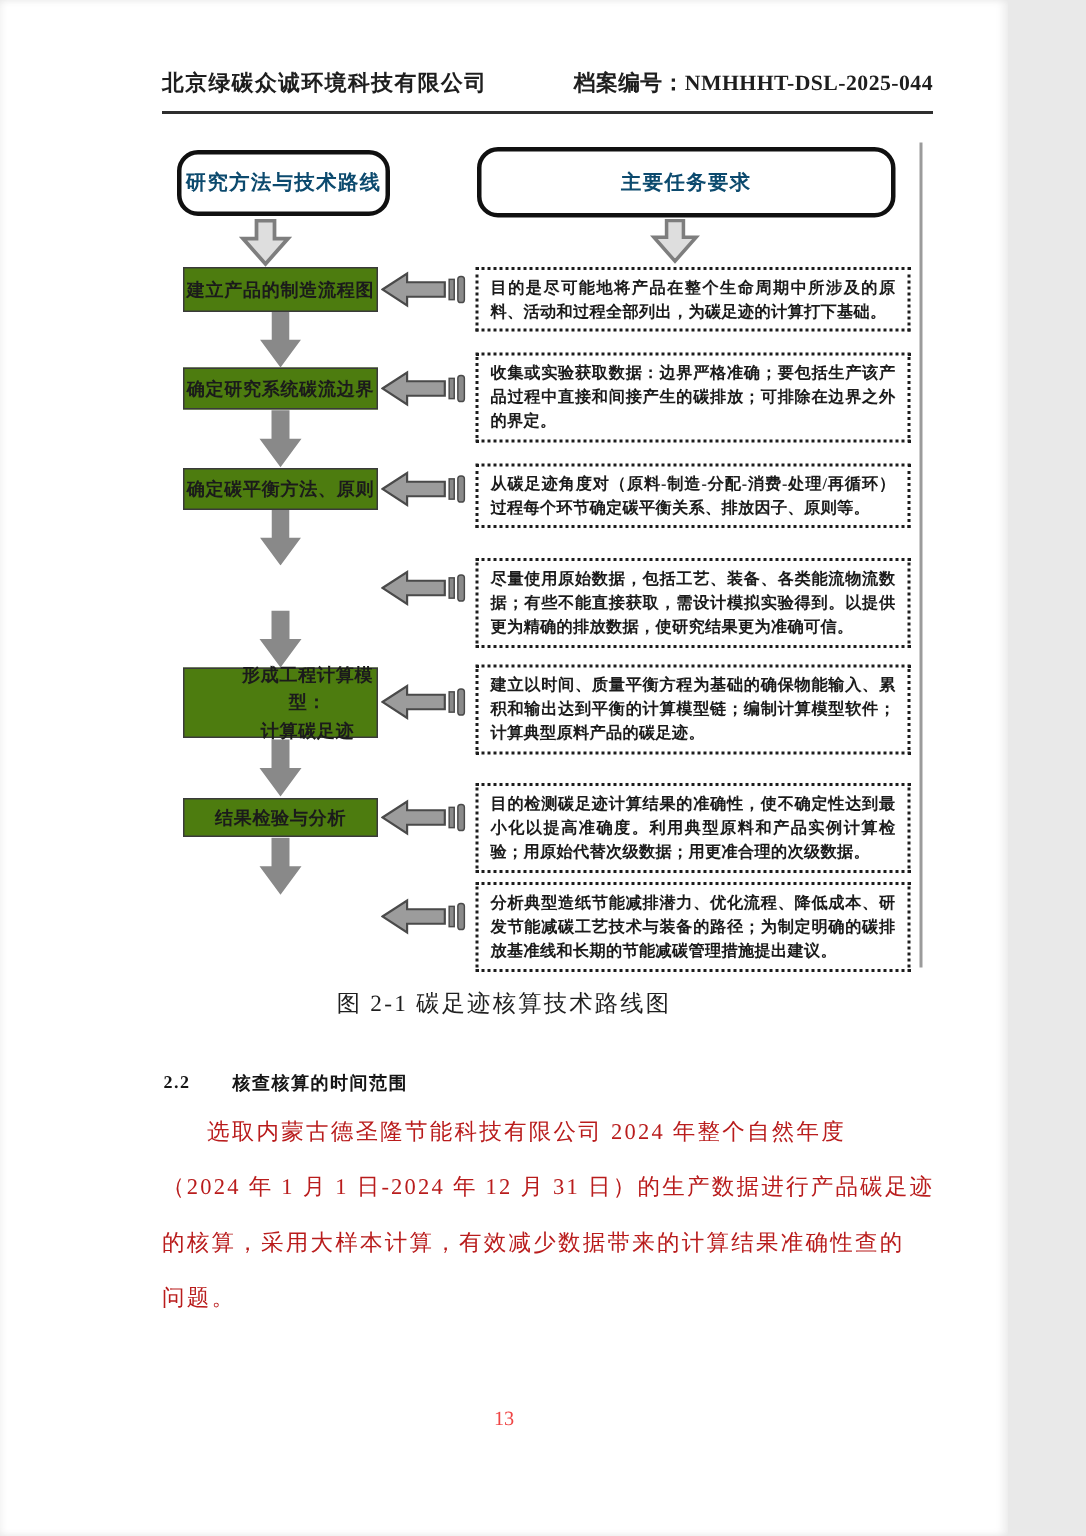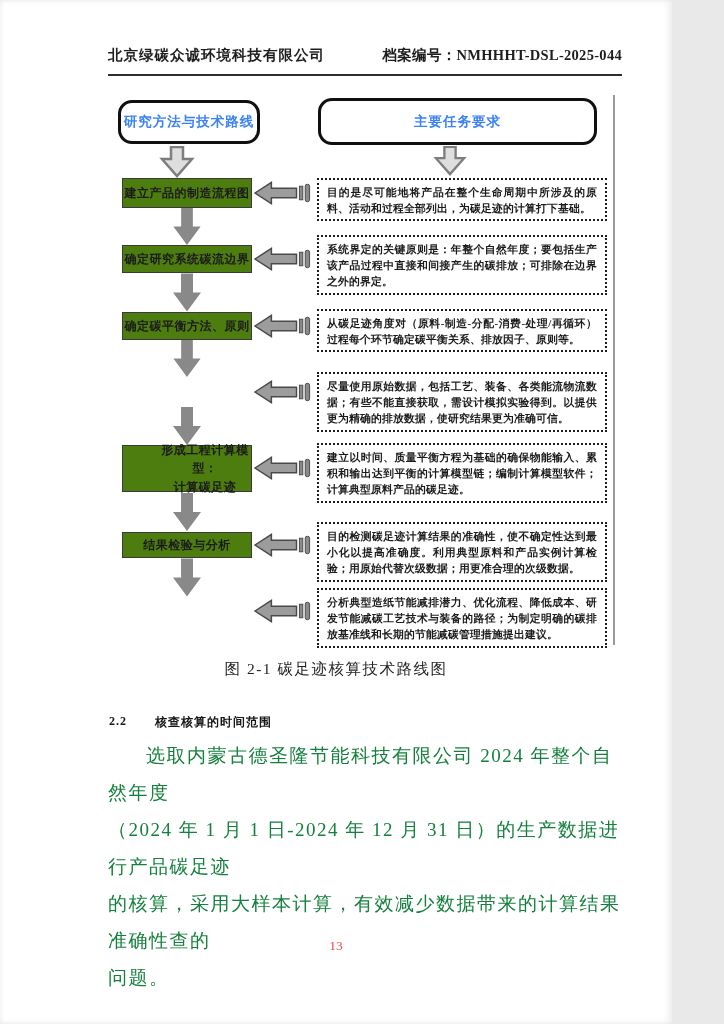--- a/index.html
+++ b/index.html
@@ -15,21 +15,21 @@
     display:flex; justify-content:space-between; align-items:baseline;
     border-bottom:2px solid #2e2e2e; padding-bottom:9px;
     font-weight:bold; font-size:14.5px; color:#1e1e1e; letter-spacing:1px;
   }
   .doc-header .docnum { letter-spacing:0.3px; }
   
   .flow { position:absolute; left:108px; top:95px; width:514px; height:560px; }
   .hbox {
     position:absolute; background:#fff; border:3.5px solid #101010; border-radius:14px;
     display:flex; align-items:center; justify-content:center;
-    font-weight:bold; font-size:13.5px; color:#3b82f6; letter-spacing:1px;
+    font-weight:bold; font-size:13.5px; color:#0c4a6e; letter-spacing:1px;
   }
   .lbox {
     position:absolute; left:14px; width:130px; background:#4d7c0f; border:1.5px solid #3a3a3a;
     display:flex; align-items:center; justify-content:center; text-align:center;
     font-weight:bold; font-size:12px; line-height:1.55; color:#1b1b1b;
     white-space:pre-line; letter-spacing:0.5px;
   }
   .dbox {
     position:absolute; left:209px; width:290px; background:#fff;
     border:2px dotted #1c1c1c; padding:4px 8px 3px;
@@ -41,21 +41,21 @@
   .caption {
     position:absolute; top:659px; left:0; width:100%; text-align:center;
     font-size:15.5px; color:#1f1f1f; letter-spacing:1.5px;
   }
   .section-heading {
     position:absolute; top:714px; left:109px; display:flex; gap:28px;
     font-size:12px; font-weight:bold; color:#161616; letter-spacing:1px;
   }
   .body-text {
     position:absolute; top:737px; left:108px; width:524px;
-    font-size:19px; line-height:37px; color:#15803d;
+    font-size:15px; line-height:37px; color:#b91c1c;
     white-space:pre-line; text-indent:2em; letter-spacing:1.5px;
   }
   .page-number {
     position:absolute; top:938px; left:0; width:100%; text-align:center;
     font-size:13.5px; color:#ef4444;
   }
 </style>
 </head>
 <body>
 
@@ -80,21 +80,21 @@
     </svg>
 
     <div class="lbox" style="top:83px;height:30px;">建立产品的制造流程图</div>
     <div class="lbox" style="top:150px;height:28px;">确定研究系统碳流边界</div>
     <div class="lbox" style="top:217px;height:28px;">确定碳平衡方法、原则</div>
     <div class="lbox" style="top:350px;height:47px;padding-left:36px;">形成工程计算模型：
 计算碳足迹</div>
     <div class="lbox" style="top:437px;height:26px;">结果检验与分析</div>
 
     <div class="dbox" style="top:83px;min-height:37px;">目的是尽可能地将产品在整个生命周期中所涉及的原料、活动和过程全部列出，为碳足迹的计算打下基础。</div>
-    <div class="dbox" style="top:140px;min-height:50px;">系统界定的关键原则是：年整个自然年度；要包括生产该产品过程中直接和间接产生的碳排放；可排除在边界之外的界定。</div>
+    <div class="dbox" style="top:140px;min-height:50px;">收集或实验获取数据：边界严格准确；要包括生产该产品过程中直接和间接产生的碳排放；可排除在边界之外的界定。</div>
     <div class="dbox" style="top:214px;min-height:41px;">从碳足迹角度对（原料-制造-分配-消费-处理/再循环）过程每个环节确定碳平衡关系、排放因子、原则等。</div>
     <div class="dbox" style="top:277px;min-height:46px;">尽量使用原始数据，包括工艺、装备、各类能流物流数据；有些不能直接获取，需设计模拟实验得到。以提供更为精确的排放数据，使研究结果更为准确可信。</div>
     <div class="dbox" style="top:348px;min-height:50px;">建立以时间、质量平衡方程为基础的确保物能输入、累积和输出达到平衡的计算模型链；编制计算模型软件；计算典型原料产品的碳足迹。</div>
     <div class="dbox" style="top:427px;min-height:48px;">目的检测碳足迹计算结果的准确性，使不确定性达到最小化以提高准确度。利用典型原料和产品实例计算检验；用原始代替次级数据；用更准合理的次级数据。</div>
     <div class="dbox" style="top:493px;min-height:50px;">分析典型造纸节能减排潜力、优化流程、降低成本、研发节能减碳工艺技术与装备的路径；为制定明确的碳排放基准线和长期的节能减碳管理措施提出建议。</div>
 
     <svg class="varrow" style="left:64px;top:113px;" width="30" height="37" viewBox="0 0 30 38">
         <path d="M9 0 H21 V19 H29 L15 38 L1 19 H9 Z" fill="#898989"></path>
       </svg>
     <svg class="varrow" style="left:64px;top:178px;" width="30" height="39" viewBox="0 0 30 38">

